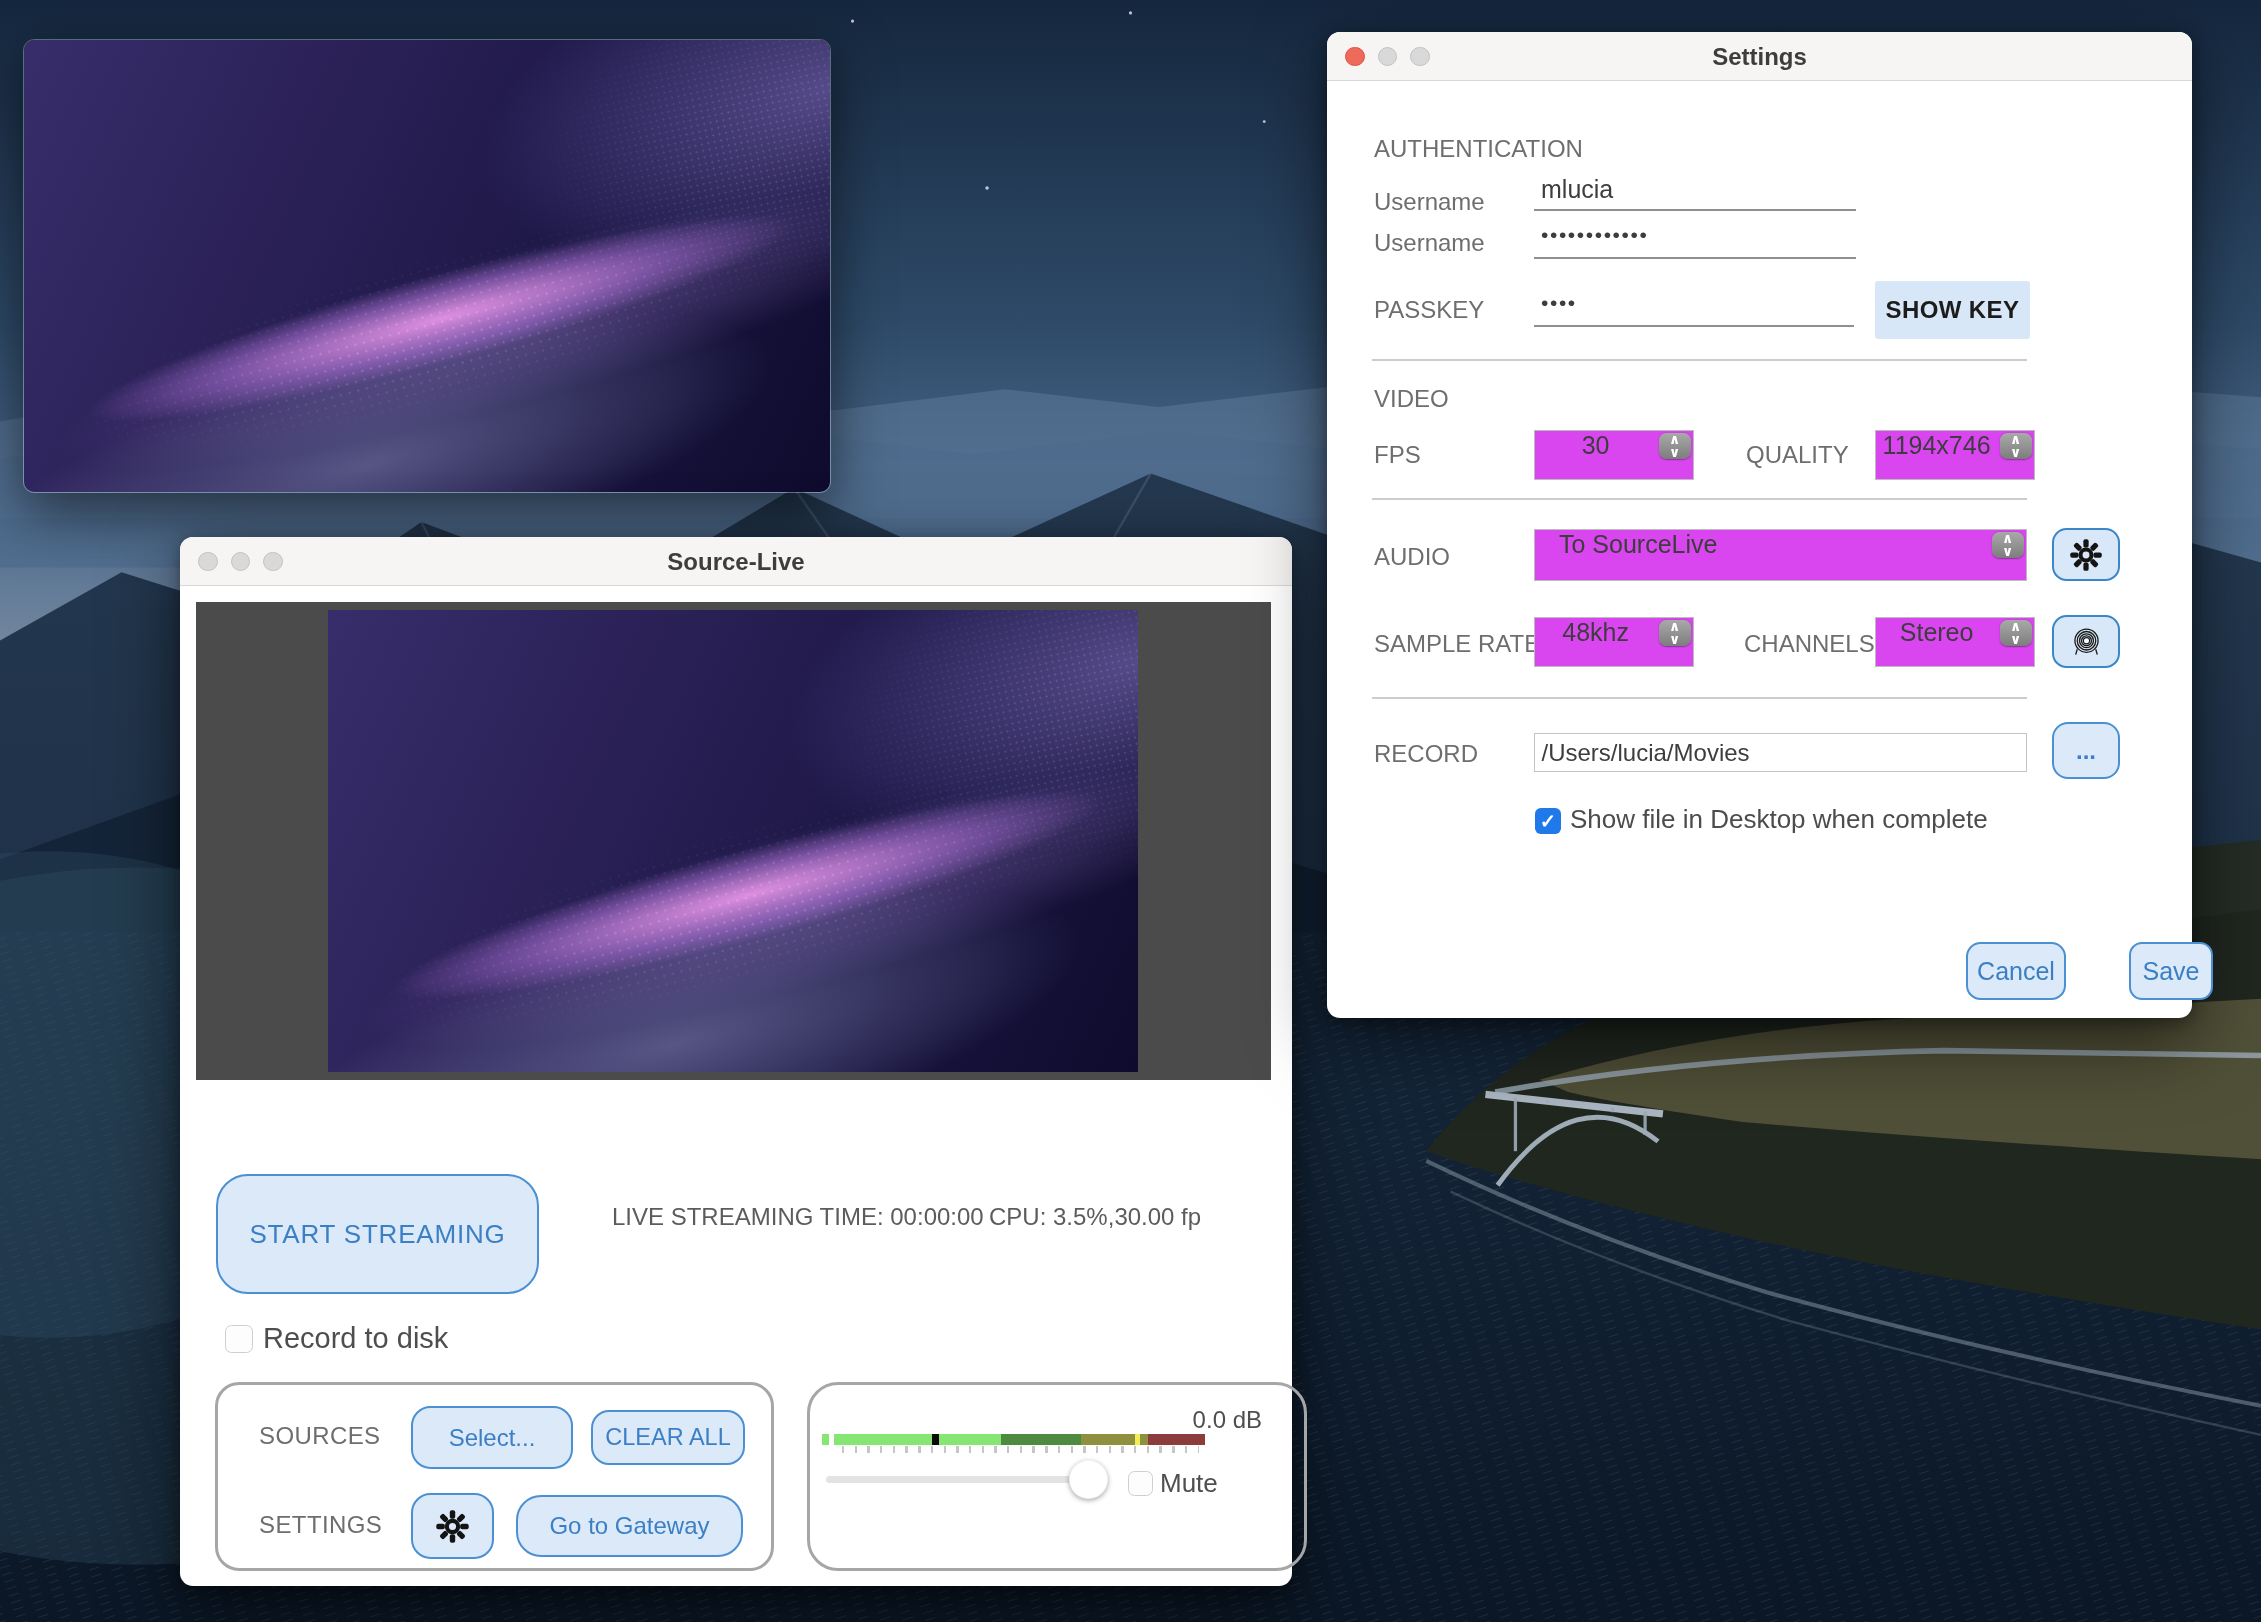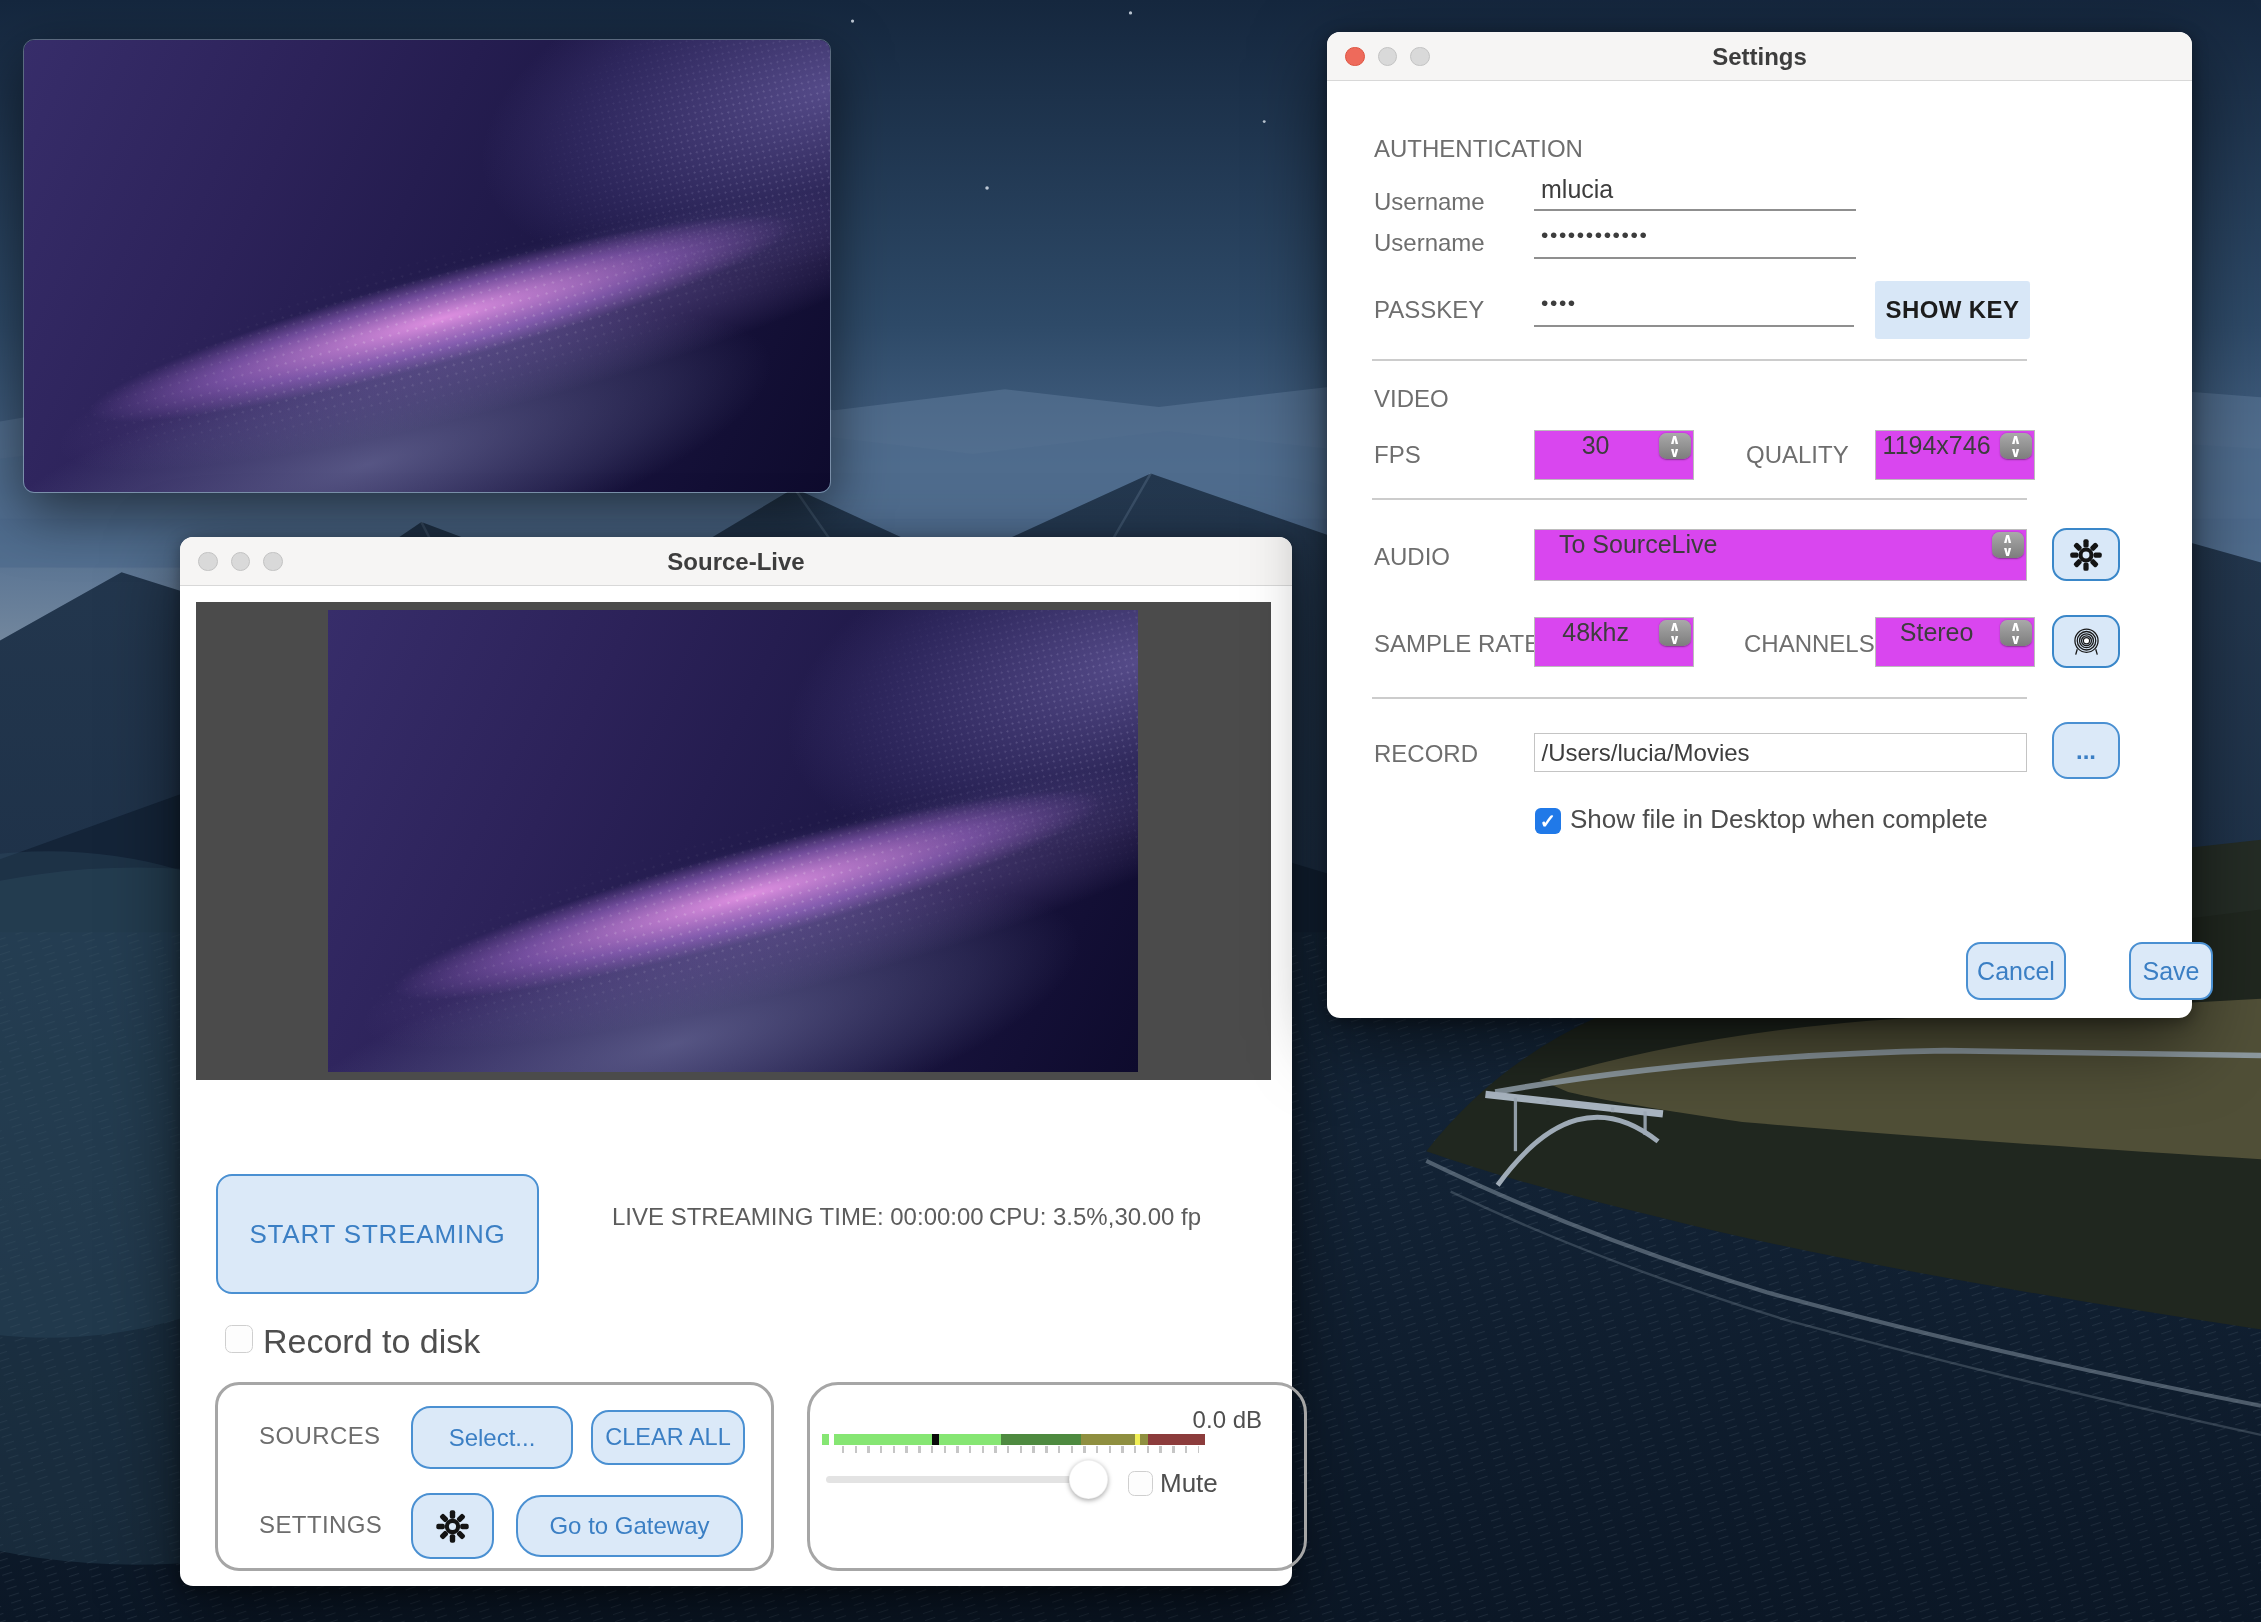--- a/index.html
+++ b/index.html
@@ -48,28 +48,28 @@
     border-radius: 11.3px; overflow: hidden; border: 0.8px solid rgba(190,200,215,.4);
     box-shadow: 0 19.5px 57px rgba(0,0,0,.55); }
 
   
   .sl-window { left: 180px; top: 537px; width: 1112px; height: 1049px; }
   .sl-video { position: absolute; left: 16px; top: 65px; width: 1075px; height: 478px; background: #4b4b4b; }
 
   .btn { display: flex; align-items: center; justify-content: center;
          background: #dbe9f8; border: 2.4px solid #4a90d2; color: #3b7fc4; cursor: pointer; }
   .start-btn { position: absolute; left: 36px; top: 637px; width: 323px; height: 120px;
-               border-radius: 16px; font-size: 26px; letter-spacing: 0.8px; }
+               border-radius: 32px; font-size: 26px; letter-spacing: 0.8px; }
   .status-text { position: absolute; top: 666px; font-size: 24px; color: #5c5c5c; white-space: nowrap; }
   .live-time { left: 432px; }
   .cpu { left: 809px; }
 
   .checkbox { background: #fdfdfd; border: 1.6px solid #cfcfcf; border-radius: 6.5px; }
   .rec-check { position: absolute; left: 45px; top: 788px; width: 27.6px; height: 27.6px; }
-  .rec-label { position: absolute; left: 83px; top: 785px; font-size: 34px; color: #4e4e4e; }
+  .rec-label { position: absolute; left: 83px; top: 785px; font-size: 29px; color: #4e4e4e; }
 
   .groupbox { position: absolute; top: 845px; height: 189px; border: 3.2px solid #a6a6a6; border-radius: 24px; }
   .grp-sources { left: 35px; width: 559px; padding-left: 6px; }
   .grp-meter { left: 627px; width: 500px; border-radius: 31px; }
   .grp-label { position: absolute; font-size: 24px; color: #6d6d6d; letter-spacing: 0.4px; }
 
   .select-btn { position: absolute; left: 193px; top: 21px; width: 162px; height: 63px; border-radius: 19.5px; font-size: 24px; }
   .clear-btn  { position: absolute; left: 373px; top: 25px; width: 154px; height: 55px; border-radius: 18px; font-size: 23.5px; }
   .gear-btn   { position: absolute; left: 193px; top: 108px; width: 83px; height: 66px; border-radius: 19.5px; }
   .gateway-btn{ position: absolute; left: 298px; top: 110px; width: 227px; height: 62px; border-radius: 25px; font-size: 24px; }

